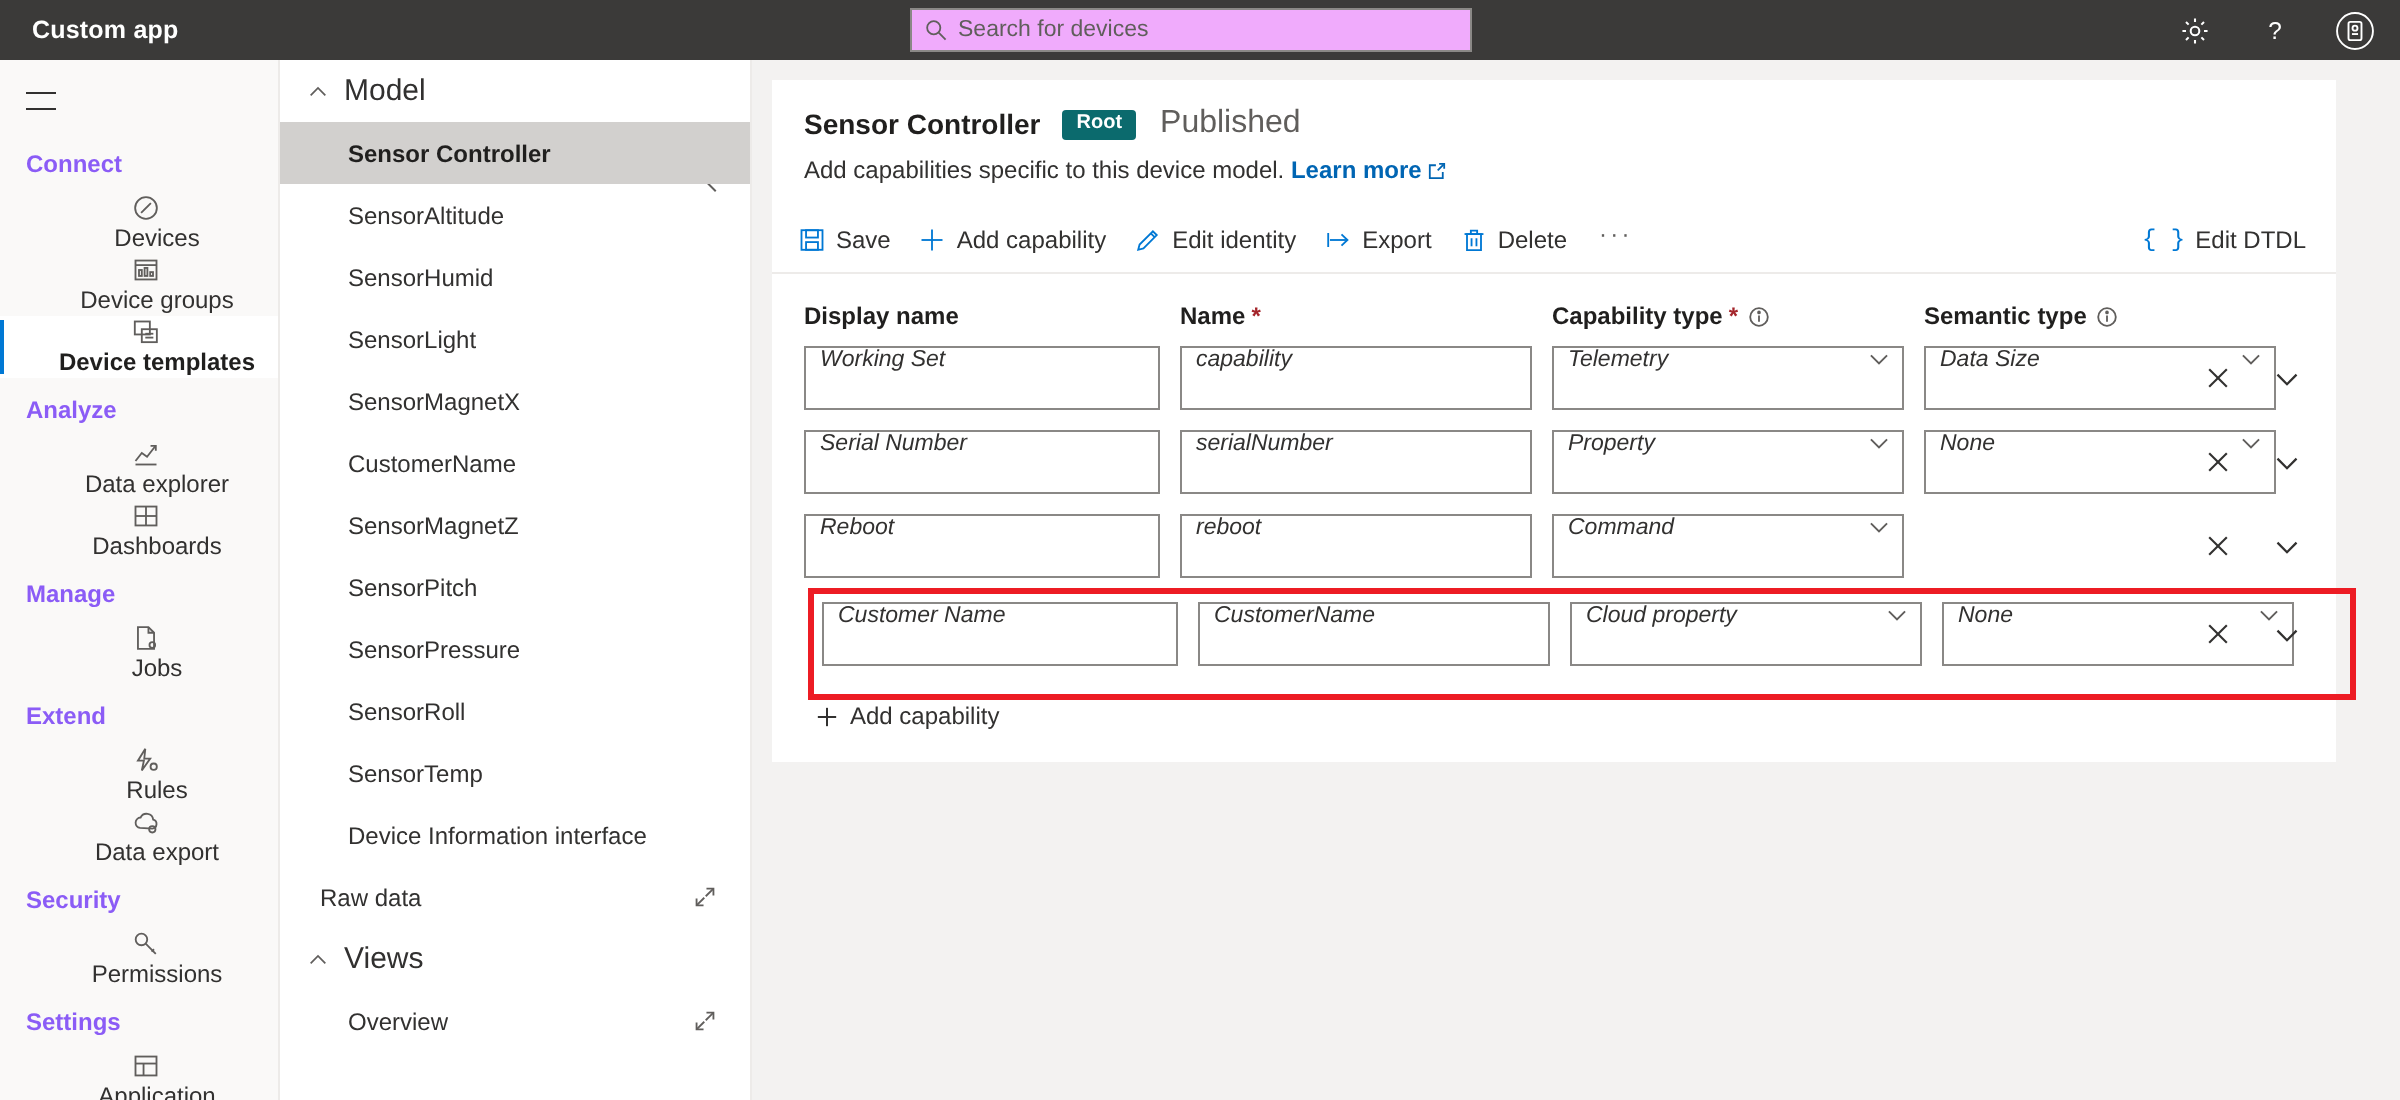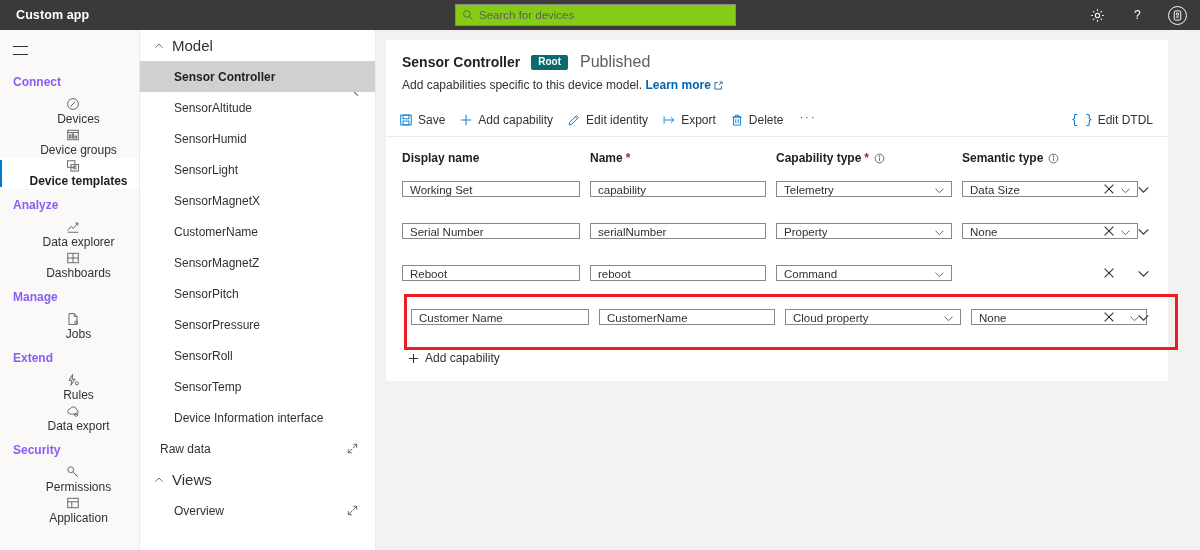--- a/index.html
+++ b/index.html
@@ -25,21 +25,21 @@
     color: #ffffff;
     font-size: 12.5px;
     font-weight: bold;
     margin-left: 16px;
     letter-spacing: .1px;
   }
   .topbar-search {
     position: absolute;
     left: 455px; top: 4px;
     width: 281px; height: 22px;
-    background: #84cc16;
+    background: #f0abfc;
     border: 1px solid #8a8886;
     display: flex; align-items: center;
     padding: 0 6px;
   }
   .topbar-search .ph {
     color: #605e5c;
     font-size: 11.5px;
     margin-left: 5px;
   }
   .topbar-right {
@@ -215,27 +215,28 @@
   .c2 { width: 176px; margin-left: 10px; }
   .c3 { width: 176px; margin-left: 10px; }
   .c4 { width: 176px; margin-left: 10px; }
 
   .cap-row {
     display: flex; align-items: center;
     height: 42px;
     position: relative;
   }
   .fld {
-    height: 16px;
+    height: 32px;
     border: 1px solid #8a8886;
     background: #ffffff;
     font-size: 11.5px;
     color: #323130;
-    display: flex; align-items: flex-end;
+    display: flex; align-items: flex-start;
     padding: 0 7px;
+    font-style: italic;
   }
   .fld.sel { justify-content: space-between; padding-right: 6px; cursor: pointer; }
   .fld .chev { color: #605e5c; display: inline-flex; }
   .row-actions {
     position: absolute;
     right: 0;
     display: flex; align-items: center; gap: 16px;
   }
   .row-actions .act {
     width: 18px; height: 18px;
@@ -391,20 +392,21 @@
       <div class="nav-item">
         <span class="nav-ico">
           <svg width="14" height="14" viewBox="0 0 16 16" fill="none" stroke="currentColor" stroke-width="1.05">
             <circle cx="5.4" cy="5.4" r="3.3"></circle>
             <line x1="7.8" y1="7.8" x2="13.6" y2="13.6"></line>
             <line x1="11.2" y1="12.4" x2="12.6" y2="11"></line>
           </svg>
         </span>
         <span class="nav-lbl">Permissions</span>
       </div>
+      <div class="nav-group">Settings</div>
       <div class="nav-item">
         <span class="nav-ico">
           <svg width="14" height="14" viewBox="0 0 16 16" fill="none" stroke="currentColor" stroke-width="1.05">
             <rect x="2" y="2.6" width="12" height="10.8"></rect>
             <line x1="2" y1="6.6" x2="14" y2="6.6"></line>
             <line x1="6.6" y1="6.6" x2="6.6" y2="13.4"></line>
           </svg>
         </span>
         <span class="nav-lbl">Application</span>
       </div>

